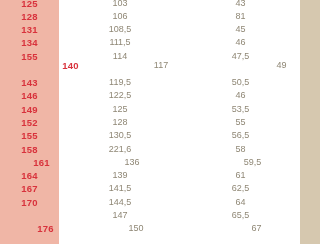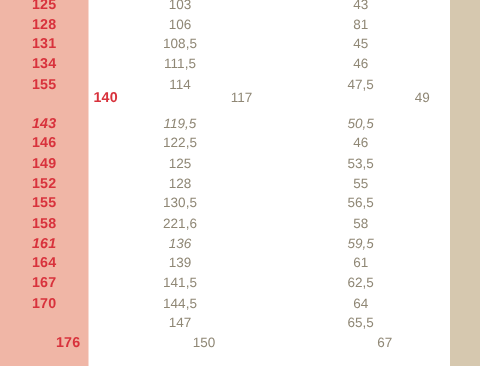--- a/index.html
+++ b/index.html
@@ -113,21 +113,21 @@
       <div class="data-row" style="position: absolute; left: 0px; top: 49.62px;">
         <div class="cell cell-col1">155</div>
         <div class="cell cell-col2">114</div>
         <div class="cell cell-col3">47,5</div>
       </div>
       <div class="data-row" style="position: absolute; left: 0px; top: 59px; margin-left: 41px;">
         <div class="cell cell-col1">140</div>
         <div class="cell cell-col2">117</div>
         <div class="cell cell-col3">49</div>
       </div>
-      <div class="data-row" style="position: absolute; left: 0px; top: 76.18px; font-style: italic;">
+      <div class="data-row" style="position: absolute; left: 0px; top: 76.18px;">
         <div class="cell cell-col1">143</div>
         <div class="cell cell-col2">119,5</div>
         <div class="cell cell-col3">50,5</div>
       </div>
       <div class="data-row" style="position: absolute; left: 0px; top: 89.46px;">
         <div class="cell cell-col1">146</div>
         <div class="cell cell-col2">122,5</div>
         <div class="cell cell-col3">46</div>
       </div>
       <div class="data-row" style="position: absolute; left: 0px; top: 102.74px;">
@@ -143,21 +143,21 @@
       <div class="data-row" style="position: absolute; left: 0px; top: 129.3px;">
         <div class="cell cell-col1">155</div>
         <div class="cell cell-col2">130,5</div>
         <div class="cell cell-col3">56,5</div>
       </div>
       <div class="data-row" style="position: absolute; left: 0px; top: 142.58px;">
         <div class="cell cell-col1">158</div>
         <div class="cell cell-col2">221,6</div>
         <div class="cell cell-col3">58</div>
       </div>
-      <div class="data-row" style="position: absolute; left: 0px; top: 155.86px; font-style: italic;">
+      <div class="data-row" style="position: absolute; left: 12px; top: 155.86px;">
         <div class="cell cell-col1">161</div>
         <div class="cell cell-col2">136</div>
         <div class="cell cell-col3">59,5</div>
       </div>
       <div class="data-row" style="position: absolute; left: 0px; top: 169.14px;">
         <div class="cell cell-col1">164</div>
         <div class="cell cell-col2">139</div>
         <div class="cell cell-col3">61</div>
       </div>
       <div class="data-row" style="position: absolute; left: 0px; top: 182.42px;">

